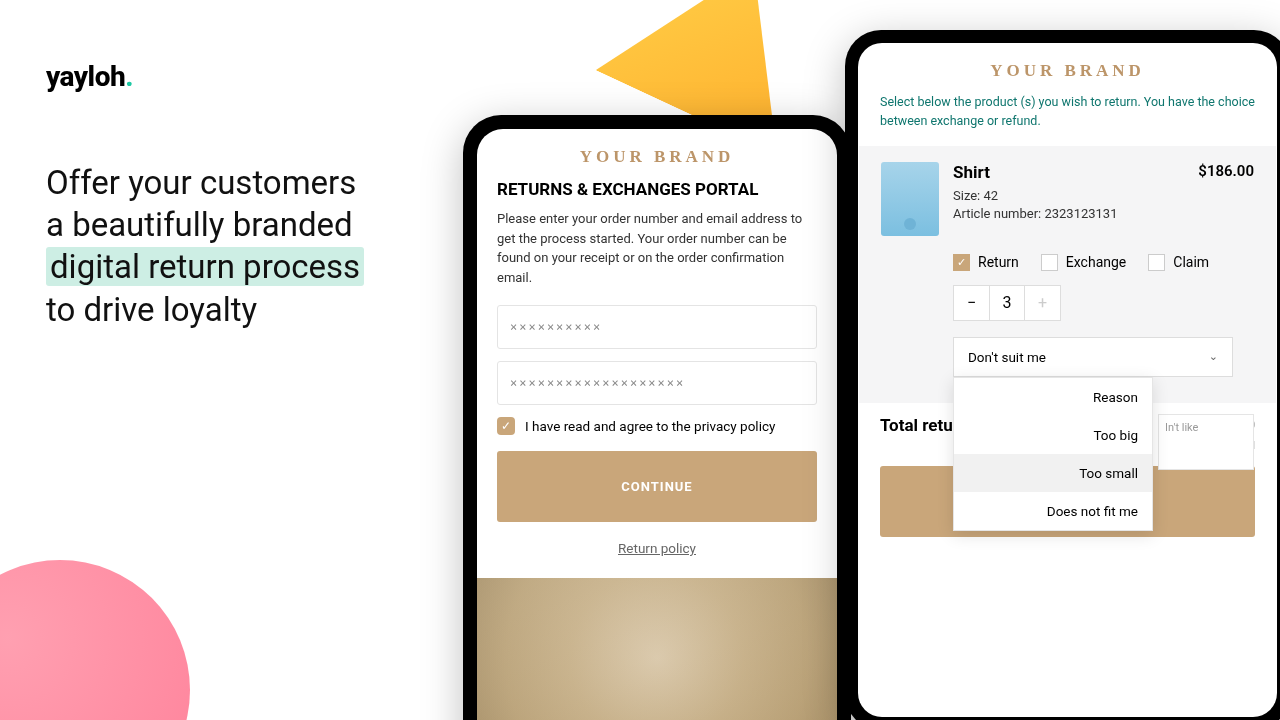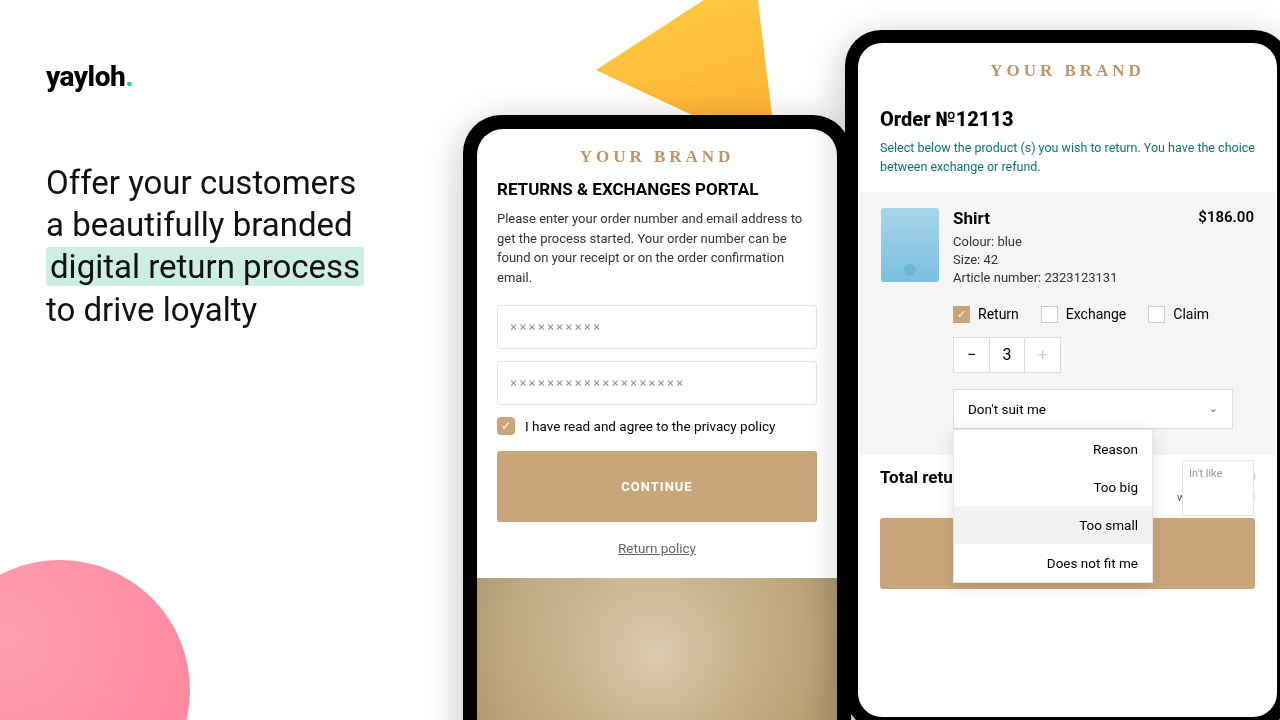--- a/index.html
+++ b/index.html
@@ -161,21 +161,21 @@
   }
   .chev { font-size:11px; color:#666; }
   .dropdown {
     position:absolute; top:40px; left:0; width:200px;
     background:#fff; border:1px solid #e5e5e5; box-shadow:0 4px 16px rgba(0,0,0,.12);
     z-index:10;
   }
   .dropdown div { padding:11px 14px; font-size:13.5px;text-align:right; }
   .dropdown div.hover { background:#f1f1f1; }
   .comment-ghost {
-    position:absolute; right:22px; top:268px; width:72px; height:56px;
+    position:absolute; right:22px; top:268px; width:96px; height:56px;
     border:1px solid #e5e5e5; background:#fff; font-size:11px; color:#999; padding:6px;
   }
 
   .totals { padding:10px 22px 18px; }
   .tot-row { display:flex; justify-content:space-between; align-items:baseline; }
   .tot-row .lab { font-size:17px; font-weight:700; }
   .tot-row .val { font-size:18px; font-weight:700; }
   .tot-note { text-align:right; font-size:11.5px; color:#555; margin:3px 0 14px; }
 </style>
 </head>
@@ -212,29 +212,27 @@
       <div class="linkish">Return policy</div>
     </div>
     <div class="hero-img"></div>
   </div>
 </div>
 
 <div class="tablet">
   <div class="tablet-inner">
     <div class="brand-bar">YOUR BRAND</div>
     <div class="order-head">
-      <h3>Order №12113</h3>
       <p>Select below the product (s) you wish to return. You have the choice between exchange or refund.</p>
     </div>
     <div class="product-card">
       <div class="prod-row">
         <div class="prod-img"></div>
         <div class="prod-info">
           <h4>Shirt</h4>
-          <div>Colour: blue</div>
           <div>Size: 42</div>
           <div>Article number: 2323123131</div>
         </div>
         <div class="price">$186.00</div>
       </div>
 
       <div class="options">
         <div class="opt checked">
           <div class="box">✓</div>
           <span>Return</span>

